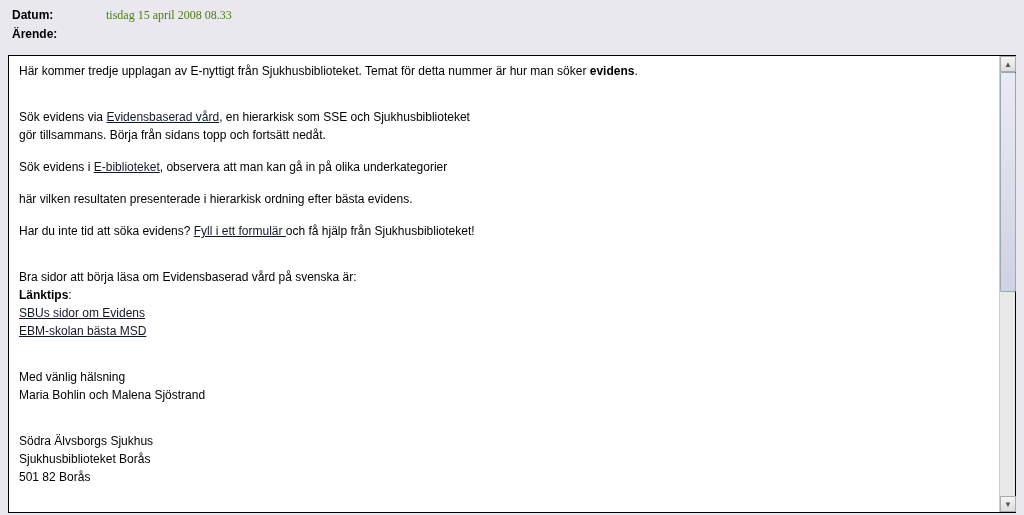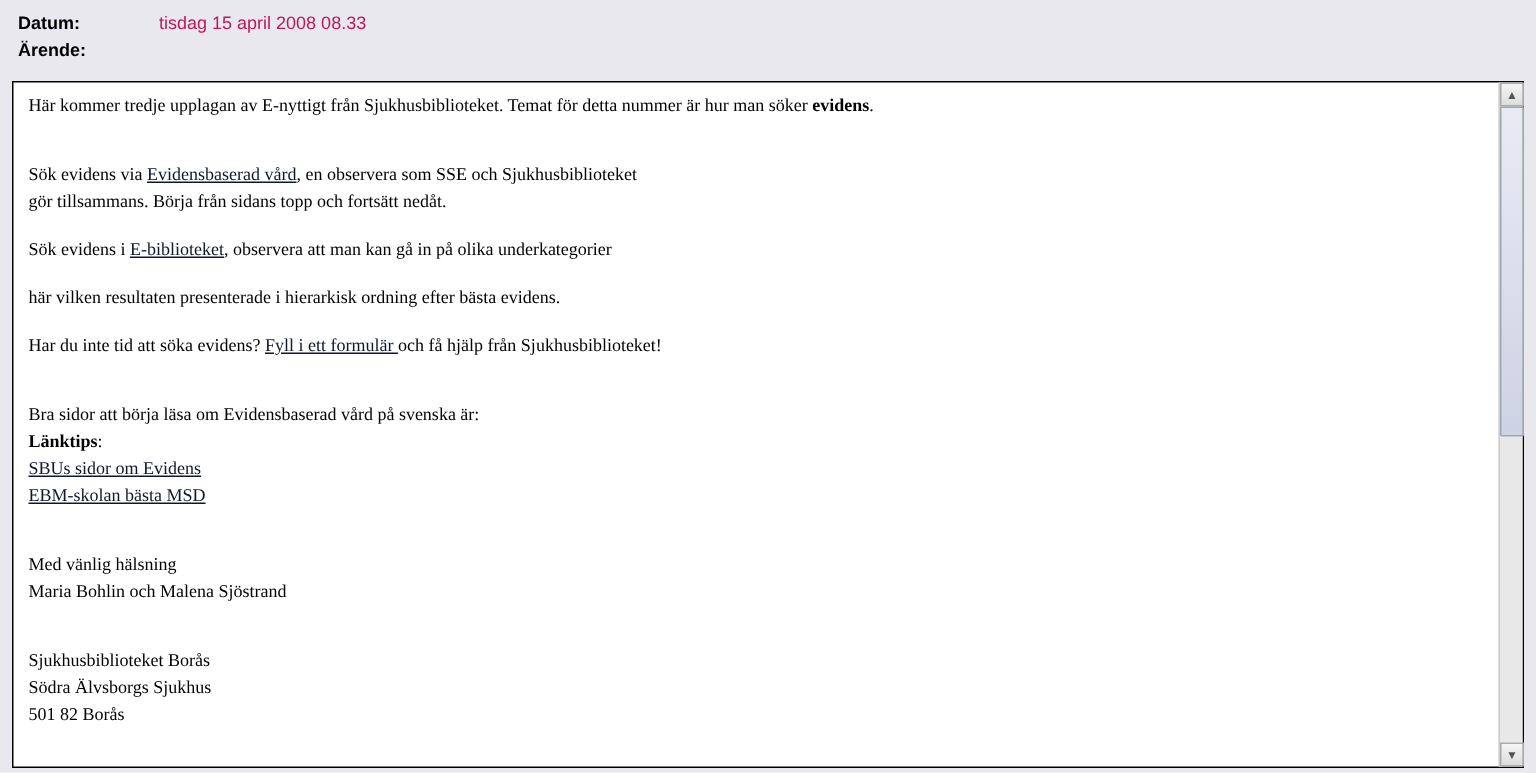--- a/index.html
+++ b/index.html
@@ -18,37 +18,37 @@
     .header-row {
       display: flex;
       margin-bottom: 4px;
     }
     .header-label {
       font-weight: bold;
       width: 94px;
       color: #000;
     }
     .header-value {
-      color: #be185d;
+      color: #4d7c0f;
+      font-family: Liberation Serif, serif;
     }
     .body-wrap {
       margin: 0 8px 8px 8px;
       border: 1px solid #000;
       background: #fff;
       position: relative;
       height: 458px;
       display: flex;
     }
     .body-content {
       flex: 1;
       padding: 6px 10px;
       line-height: 1.5;
       color: #000;
       overflow: hidden;
-      font-family: Liberation Serif, serif;
     }
     .body-content p {
       margin-bottom: 14px;
     }
     .body-content p.tight {
       margin-bottom: 0;
     }
     a.link {
       color: #0f172a;
       text-decoration: underline;
@@ -102,21 +102,21 @@
 
 <div class="body-wrap">
   <div class="body-content">
 
     <p>
       <span>Här kommer tredje upplagan av E-nyttigt från Sjukhusbiblioteket. Temat för detta nummer är hur man söker </span><span class="bold">evidens</span><span>.</span>
     </p>
     <div class="spacer-block"></div>
 
     <p class="tight">
-      <span>Sök evidens via </span><a href="#" class="link">Evidensbaserad vård</a><span>, en observera som SSE och Sjukhusbiblioteket</span>
+      <span>Sök evidens via </span><a href="#" class="link">Evidensbaserad vård</a><span>, en hierarkisk som SSE och Sjukhusbiblioteket</span>
     </p>
     <p>gör tillsammans. Börja från sidans topp och fortsätt nedåt.</p>
 
     <p>
       <span>Sök evidens i </span><a href="#" class="link">E-biblioteket</a><span>, observera att man kan gå in på olika underkategorier</span>
     </p>
 
     <p>här vilken resultaten presenterade i hierarkisk ordning efter bästa evidens.</p>
 
     <p>
@@ -132,22 +132,22 @@
     <p class="tight"><a href="#" class="link">SBUs sidor om Evidens</a></p>
     <p><a href="#" class="link">EBM-skolan bästa MSD</a></p>
 
     <div class="spacer-block"></div>
 
     <p class="tight">Med vänlig hälsning</p>
     <p>Maria Bohlin och Malena Sjöstrand</p>
 
     <div class="spacer-block"></div>
 
+    <p class="tight">Södra Älvsborgs Sjukhus</p>
     <p class="tight">Sjukhusbiblioteket Borås</p>
-    <p class="tight">Södra Älvsborgs Sjukhus</p>
     <p class="tight">501 82 Borås</p>
 
   </div>
 
   <div class="scrollbar">
     <div class="sb-btn sb-up">▲</div>
     <div class="sb-thumb"></div>
     <div class="sb-btn sb-down">▼</div>
   </div>
 </div>

